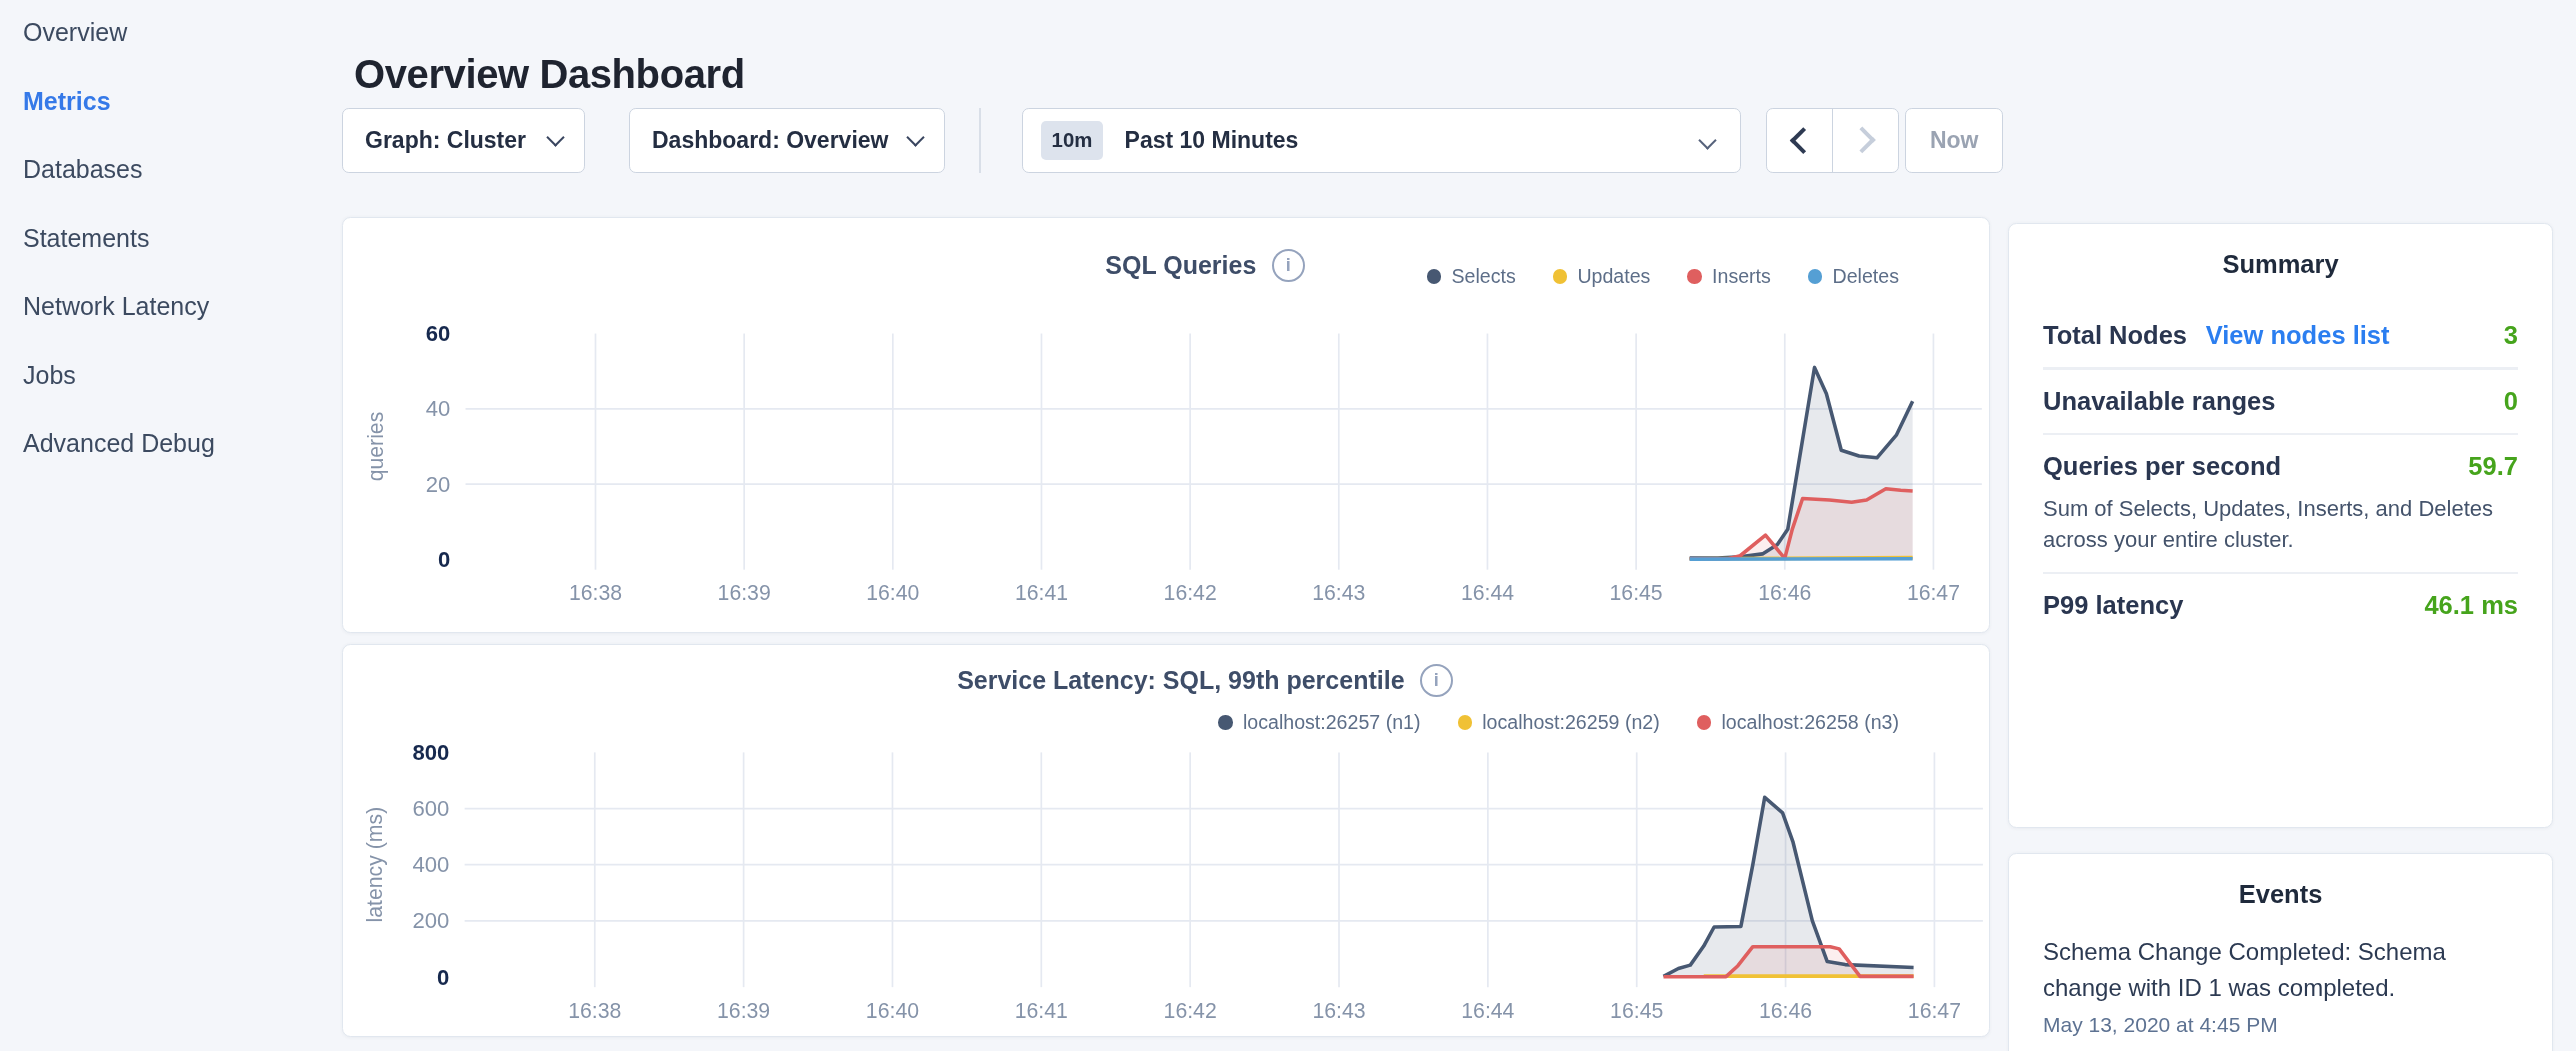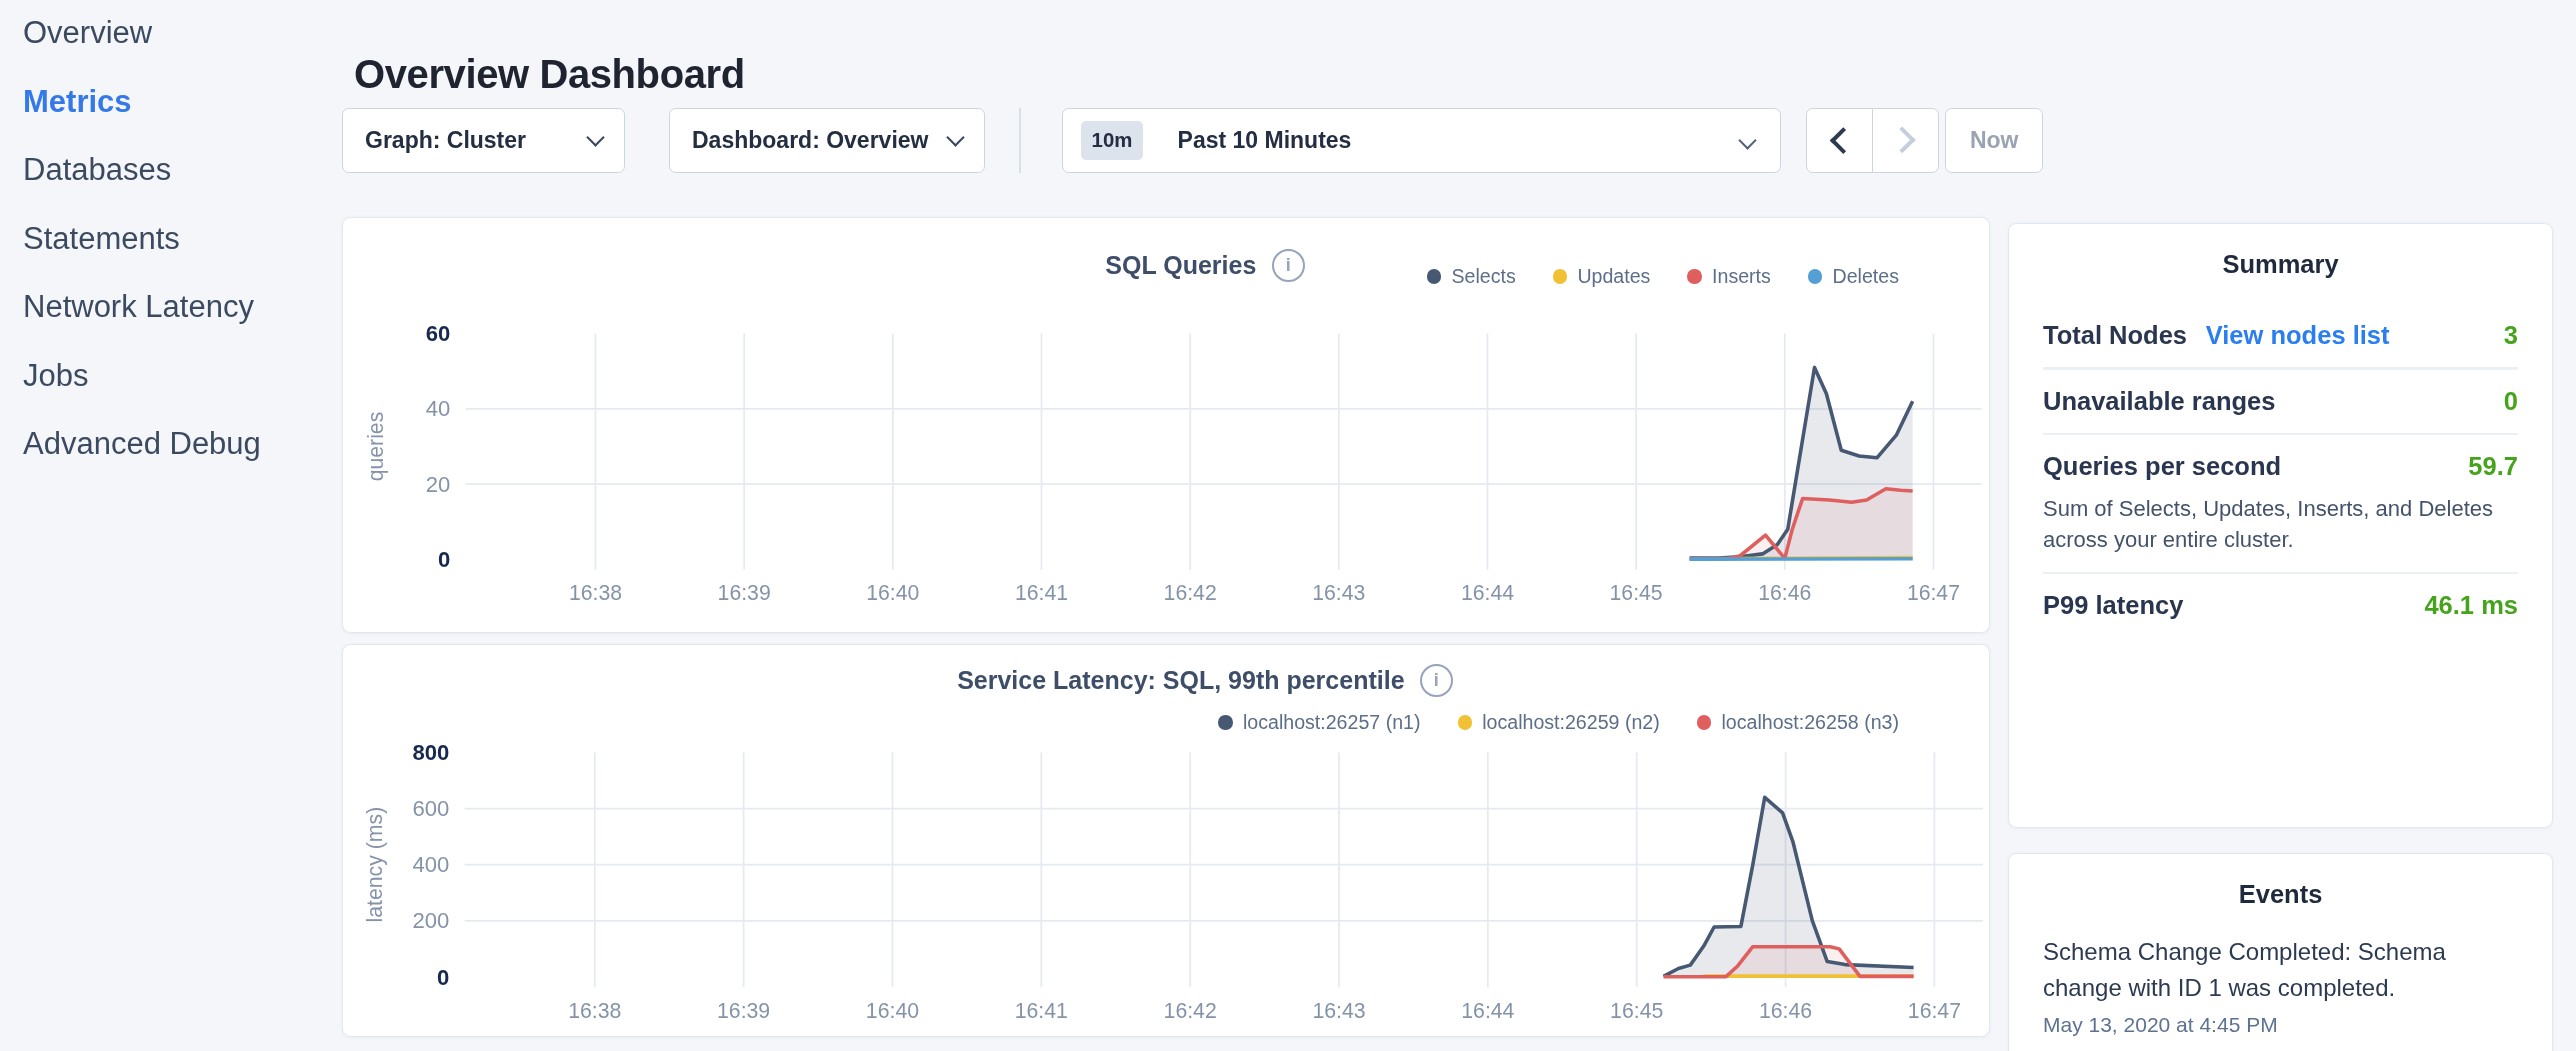--- a/index.html
+++ b/index.html
@@ -3,38 +3,38 @@
 <meta charset="utf-8">
 <style>
   html,body{margin:0;padding:0;}
   body{
     width:2576px;height:1051px;overflow:hidden;background:#f4f6fa;
     font-family:"Liberation Sans","DejaVu Sans",sans-serif;color:#3c4558;
     position:relative;
   }
   
   .sidebar{position:absolute;left:0;top:0;width:340px;height:1051px;padding-top:20.4px;box-sizing:border-box;}
-  .side-item{padding-left:23px;font-size:31px;font-weight:500;color:#3c4a60;line-height:25.5px;margin-bottom:43px;cursor:pointer;}
+  .side-item{padding-left:23px;font-size:25px;font-weight:500;color:#3c4a60;line-height:25.5px;margin-bottom:43px;cursor:pointer;}
   .side-item.active{color:#3579e8;font-weight:700;}
   
   .page-title{position:absolute;left:342px;top:40px;margin:12px;font-size:40px;font-weight:600;color:#1f2430;letter-spacing:-0.4px;}
   
   .controls{position:absolute;left:342px;top:108px;height:65px;display:flex;align-items:stretch;}
   .dd{display:flex;align-items:center;justify-content:space-between;box-sizing:border-box;
       background:#fff;border:1.7px solid #ccd4e0;border-radius:6.8px;padding:0 22px;
       font-size:23px;font-weight:700;color:#242e42;height:65px;cursor:pointer;}
-  .dd-graph{width:283px;}
+  .dd-graph{width:243px;}
   .dd-dashboard{width:316px;margin-left:44px;}
   .chev{width:11px;height:11px;border-right:2.6px solid #3a4660;border-bottom:2.6px solid #3a4660;
         transform:rotate(45deg);margin-top:-5.1px;flex:none;}
   .vdivider{width:1.7px;background:#d9dfe8;margin:0 41px 0 34px;}
   .timebox{width:719px;display:flex;align-items:center;background:#fff;border:1.7px solid #ccd4e0;
            border-radius:6.8px;padding:0 25.5px 0 18.7px;height:65px;box-sizing:border-box;cursor:pointer;}
   .badge{background:#dde3ed;border-radius:5.1px;padding:7.7px 10.2px;font-size:20.4px;font-weight:700;color:#242e42;flex:none;}
-  .tlabel{margin-left:35px;font-size:23px;font-weight:700;color:#242e42;}
+  .tlabel{margin-left:22px;font-size:23px;font-weight:700;color:#242e42;}
   .timebox .chev{margin-left:auto;border-width:2.1px;border-color:#56627b;margin-top:0;}
   .pager{margin-left:25.5px;display:flex;width:133px;border:1.7px solid #ccd4e0;border-radius:6.8px;
          background:#fff;box-sizing:border-box;overflow:hidden;}
   .pager button{flex:1;display:flex;align-items:center;justify-content:center;background:none;border:none;cursor:pointer;padding:0;}
   .pager button + button{border-left:1.7px solid #ccd4e0;}
   .arrow{width:14.5px;height:14.5px;display:inline-block;}
   .arrow-left{border-left:4.3px solid #2e3a52;border-bottom:4.3px solid #2e3a52;transform:rotate(45deg);margin-left:6.8px;}
   .arrow-right{border-left:4.3px solid #c6cedb;border-bottom:4.3px solid #c6cedb;transform:rotate(225deg);margin-right:6.8px;}
   .nowbtn{margin-left:6px;width:98px;height:65px;background:#fff;border:1.7px solid #ccd4e0;border-radius:6.8px;
           font-size:23px;font-weight:700;color:#9aa3b2;font-family:inherit;cursor:default;}

